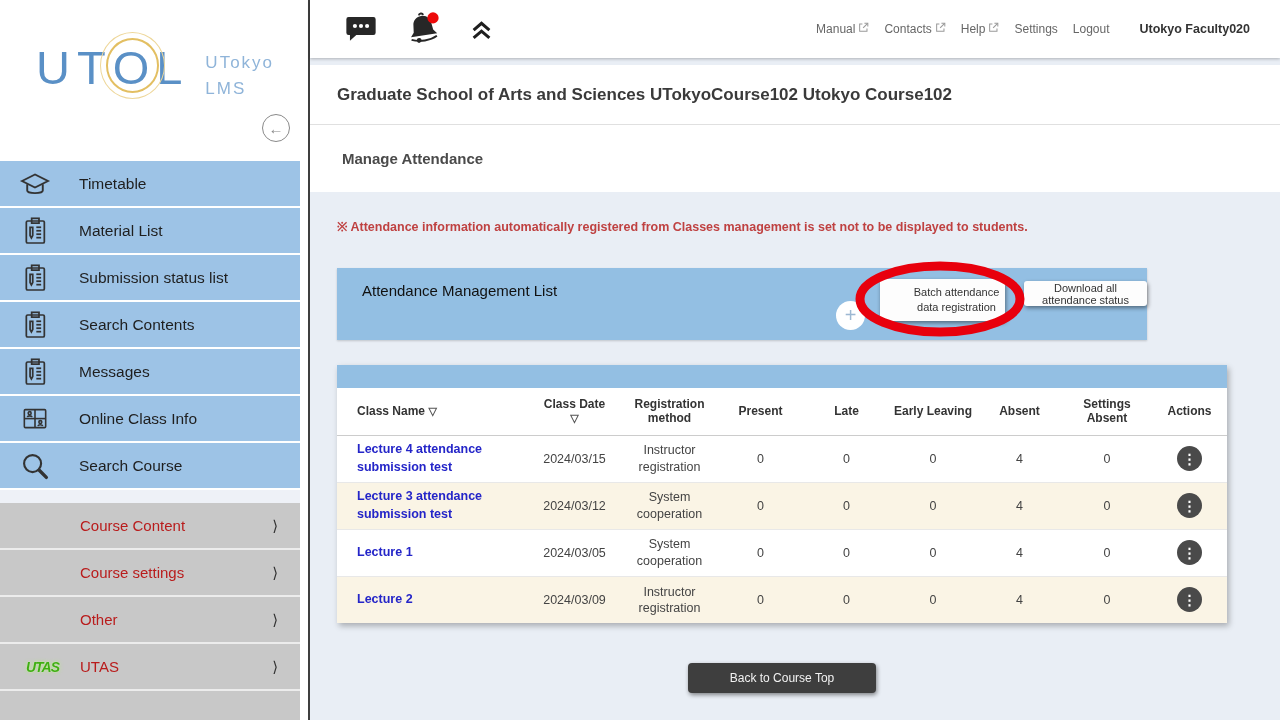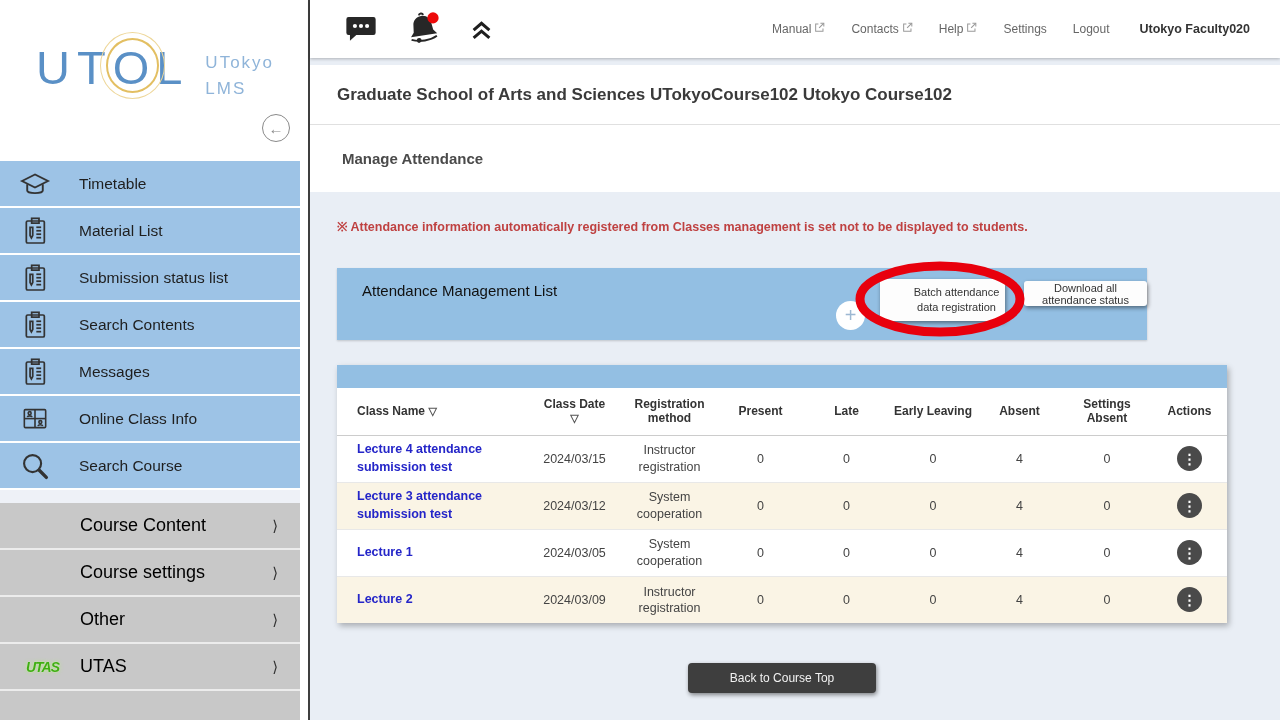--- a/index.html
+++ b/index.html
@@ -14,32 +14,32 @@
   .logo-o { position:relative; display:inline-block; }
   .logo-o::before { content:""; position:absolute; left:-7px; top:-6px; right:-3px; bottom:-2px; border:2px solid #e3bf62; border-radius:50%; }
   .logo-o::after  { content:""; position:absolute; left:-13px; top:-12px; right:-9px; bottom:-8px; border:1.5px solid #eed79a; border-radius:50%; }
   .logo-sub { margin-left:16px; margin-top:6px; font-size:17px; color:#8fb4d9; letter-spacing:2px; line-height:1.55; }
   .collapse-btn { position:absolute; right:10px; bottom:19px; width:28px; height:28px; border:1.5px solid #8a8a8a; border-radius:50%; background:#fff; color:#8a8a8a; font-size:15px; display:flex; align-items:center; justify-content:center; cursor:pointer; }
   .sb-item { height:47px; background:var(--sidebar_blue,#9dc3e6); border-bottom:2px solid #fff; display:flex; align-items:center; cursor:pointer; }
   .sb-icon { width:36px; height:36px; margin-left:17px; flex:none; display:flex; align-items:center; justify-content:center; }
   .sb-label { margin-left:26px; font-size:15.5px; color:#1f1f1f; }
   .sb-gap { height:13px; background:#eef1f7; }
   .sb-item2 { height:47px; background:#c8c8c8; border-bottom:2px solid #ececec; display:flex; align-items:center; position:relative; cursor:pointer; }
-  .sb-item2 .sb-label2 { margin-left:80px; font-size:18px; color:#000000; }
+  .sb-item2 .sb-label2 { margin-left:80px; font-size:15px; color:#b91c1c; }
   .sb-chevron { position:absolute; right:22px; font-size:15px; color:#333; }
   .utas-badge { position:absolute; left:26px; font-size:14px; font-weight:bold; font-style:italic; color:#3fae13; letter-spacing:-1px; text-shadow:0 0 4px #b4e683, 0 0 1px #fff; }
 
   .gap-strip { width:8px; flex:none; background:#fff; }
 
   
   .main { flex:1; border-left:2px solid #3f3f3f; background:#e9eef5; display:flex; flex-direction:column; position:relative; }
   .topbar { height:58px; background:#fff; flex:none; display:flex; align-items:center; box-shadow:0 1px 3px rgba(0,0,0,.25); position:relative; z-index:2; }
   .topbar-icons { display:flex; align-items:center; gap:26px; margin-left:34px; }
   .tb-icon { cursor:pointer; display:flex; }
-  .topbar-right { margin-left:auto; margin-right:30px; display:flex; align-items:flex-end; gap:26px; }
+  .topbar-right { margin-left:auto; margin-right:30px; display:flex; align-items:flex-end; gap:15px; }
   .tb-link { font-size:12px; color:#666; cursor:pointer; display:inline-flex; align-items:flex-start; gap:3px; }
   .tb-user { font-size:12.5px; font-weight:bold; color:#333; }
 
   .title-card { background:#fff; height:60px; margin-top:7px; display:flex; align-items:center; border-bottom:1px solid #e0e0e0; flex:none; }
   .title-card h1 { font-size:17px; color:#3a3a3a; margin-left:27px; font-weight:bold; }
   .subtitle-card { background:#fff; height:67px; display:flex; align-items:center; flex:none; }
   .subtitle-card h2 { font-size:15px; color:#4a4a4a; margin-left:32px; font-weight:bold; }
 
   .content { flex:1; padding-left:27px; }
   .notice { margin-top:26px; font-size:12.5px; font-weight:bold; color:var(--notice_red,#bf4141); }

